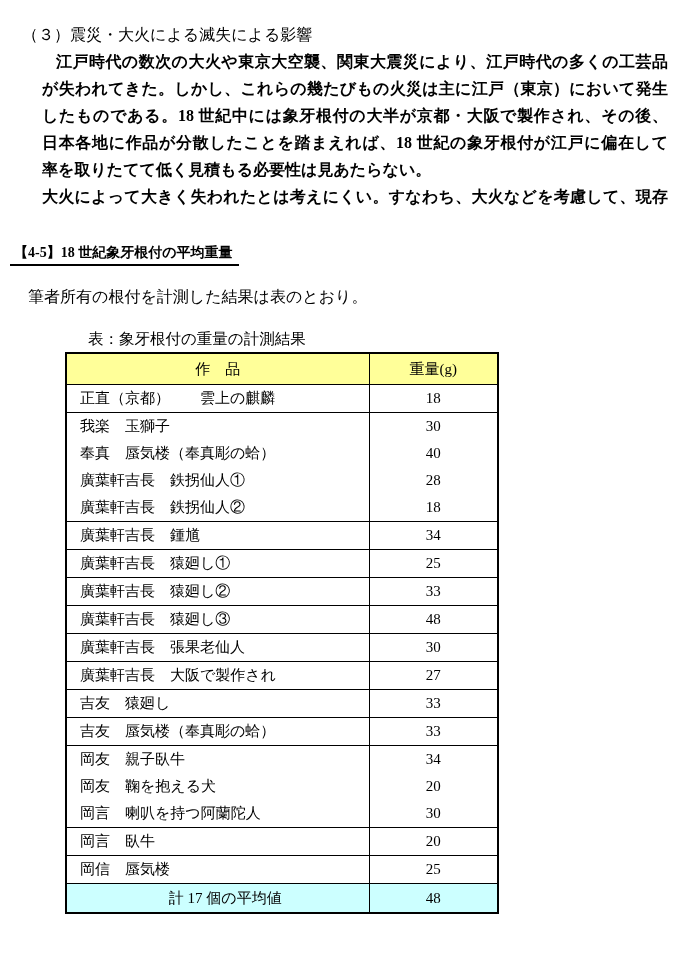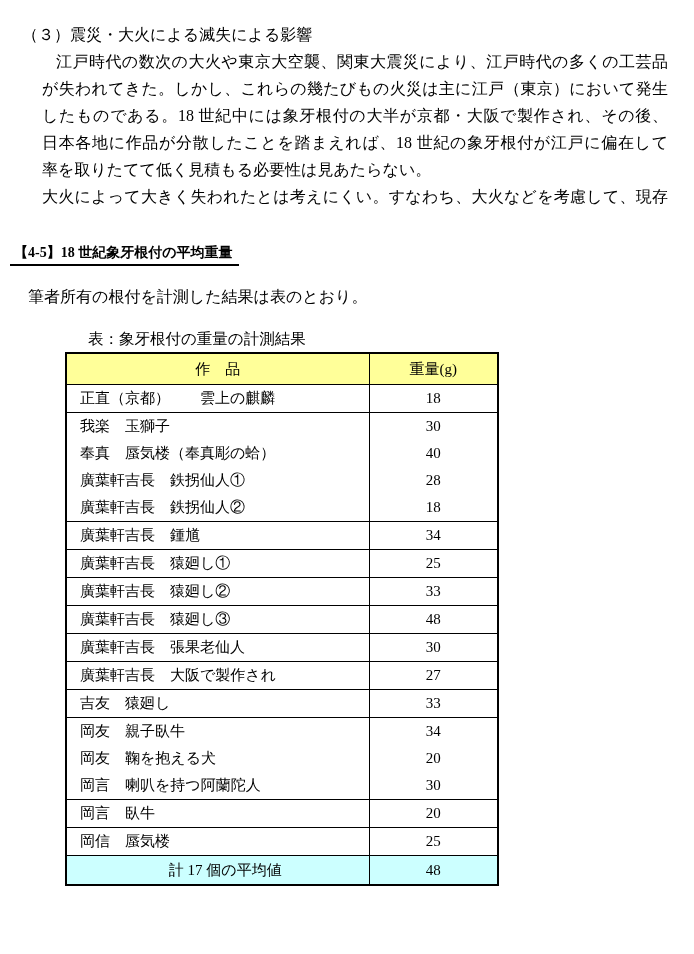--- a/index.html
+++ b/index.html
@@ -19,20 +19,21 @@
     font-size: 16px;
     line-height: 27px;
     white-space: nowrap;
   }
   .paragraph {
     position: absolute;
     left: 42px; top: 48px;
     width: 626px;
     font-size: 16px;
     line-height: 27px;
+    font-weight: bold;
   }
   .paragraph .pline {
     height: 27px;
     text-align: justify;
     text-align-last: justify;
     white-space: nowrap;
   }
   .paragraph .pline.first { padding-left: 14px; }
   .paragraph .pline.last { text-align: left; text-align-last: left; }
   .sec45-heading {
@@ -175,20 +176,24 @@
           <td class="weight-cell">30</td>
         </tr>
         <tr>
           <td class="item-cell">廣葉軒吉長　大阪で製作され</td>
           <td class="weight-cell">27</td>
         </tr>
         <tr>
           <td class="item-cell">吉友　猿廻し</td>
           <td class="weight-cell">33</td>
         </tr>
+        <tr>
+          <td class="item-cell">吉友　蜃気楼（奉真彫の蛤）</td>
+          <td class="weight-cell">33</td>
+        </tr>
         <tr class="no-sep">
           <td class="item-cell">岡友　親子臥牛</td>
           <td class="weight-cell">34</td>
         </tr>
         <tr class="no-sep">
           <td class="item-cell">岡友　鞠を抱える犬</td>
           <td class="weight-cell">20</td>
         </tr>
         <tr>
           <td class="item-cell">岡言　喇叭を持つ阿蘭陀人</td>

